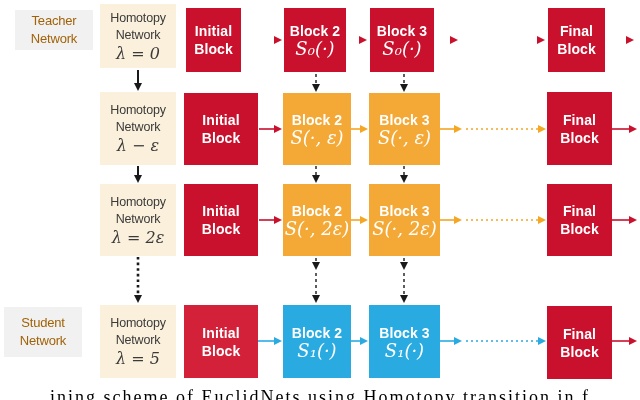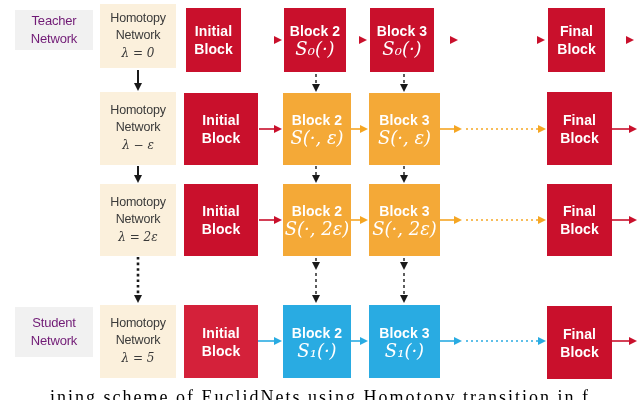--- a/index.html
+++ b/index.html
@@ -7,26 +7,26 @@
           font-family:"Liberation Sans",sans-serif;}
   #arrows{position:absolute;left:0;top:0;pointer-events:none;}
 
   .box{position:absolute;display:flex;flex-direction:column;align-items:center;
        justify-content:center;text-align:center;box-sizing:border-box;}
   .red{background:var(--red);color:#fff;}
   .red2{background:var(--red2);color:#fff;}
   .orange{background:var(--orange);color:#fff;}
   .blue{background:var(--blue);color:#fff;}
   .cream{background:var(--cream);color:var(--text-dark);}
-  .glabel{background:var(--label-bg);color:#701a75;}
+  .glabel{background:var(--label-bg);color:#a16207;}
 
   .btitle{font-size:14px;line-height:18px;font-weight:600;letter-spacing:.1px;}
   .bmath{font-family:"DejaVu Serif",serif;font-style:italic;font-size:18px;line-height:18px;}
   .hline{font-size:12.5px;line-height:17px;letter-spacing:-.2px;}
-  .hmath{font-family:"DejaVu Serif",serif;font-style:italic;font-size:12px;line-height:19px;text-align:right;}
+  .hmath{font-family:"DejaVu Serif",serif;font-style:italic;font-size:16px;line-height:19px;text-align:right;}
   .llabel{font-size:13px;line-height:18px;letter-spacing:-.2px;}
 
   .ln-red{stroke:var(--red);stroke-width:1.6;fill:none;}
   .ln-or{stroke:var(--orange-arrow);stroke-width:1.6;fill:none;}
   .ln-bl{stroke:var(--blue);stroke-width:1.6;fill:none;}
   .ln-bk{stroke:var(--black);stroke-width:2;fill:none;}
   .ln-bkdot{stroke:var(--black);stroke-width:2.6;fill:none;stroke-dasharray:2.6 3;}
   .ln-dash{stroke:var(--black);stroke-width:1.4;fill:none;stroke-dasharray:3 3;}
   .dot{stroke-dasharray:2 3;}
   .hd-red{fill:var(--red);}
@@ -187,21 +187,21 @@
   </div>
   <div class="box orange" style="left:369px;top:184px;width:71px;height:72px">
     <span class="btitle">Block 3</span>
     <span class="bmath">S(·, 2ε)</span>
   </div>
   <div class="box red" style="left:547px;top:184px;width:65px;height:72px">
     <span class="btitle">Final</span>
     <span class="btitle">Block</span>
   </div>
 
-  <div class="box glabel" style="left:15px;top:307px;width:78px;height:50px">
+  <div class="box glabel" style="left:4px;top:307px;width:78px;height:50px">
     <span class="llabel">Student</span>
     <span class="llabel">Network</span>
   </div>
   <div class="box cream" style="left:100px;top:305px;width:76px;height:73px">
     <span class="hline">Homotopy</span>
     <span class="hline">Network</span>
     <span class="hmath">λ = 5</span>
   </div>
   <div class="box red2" style="left:184px;top:305px;width:74px;height:73px">
     <span class="btitle">Initial</span>

